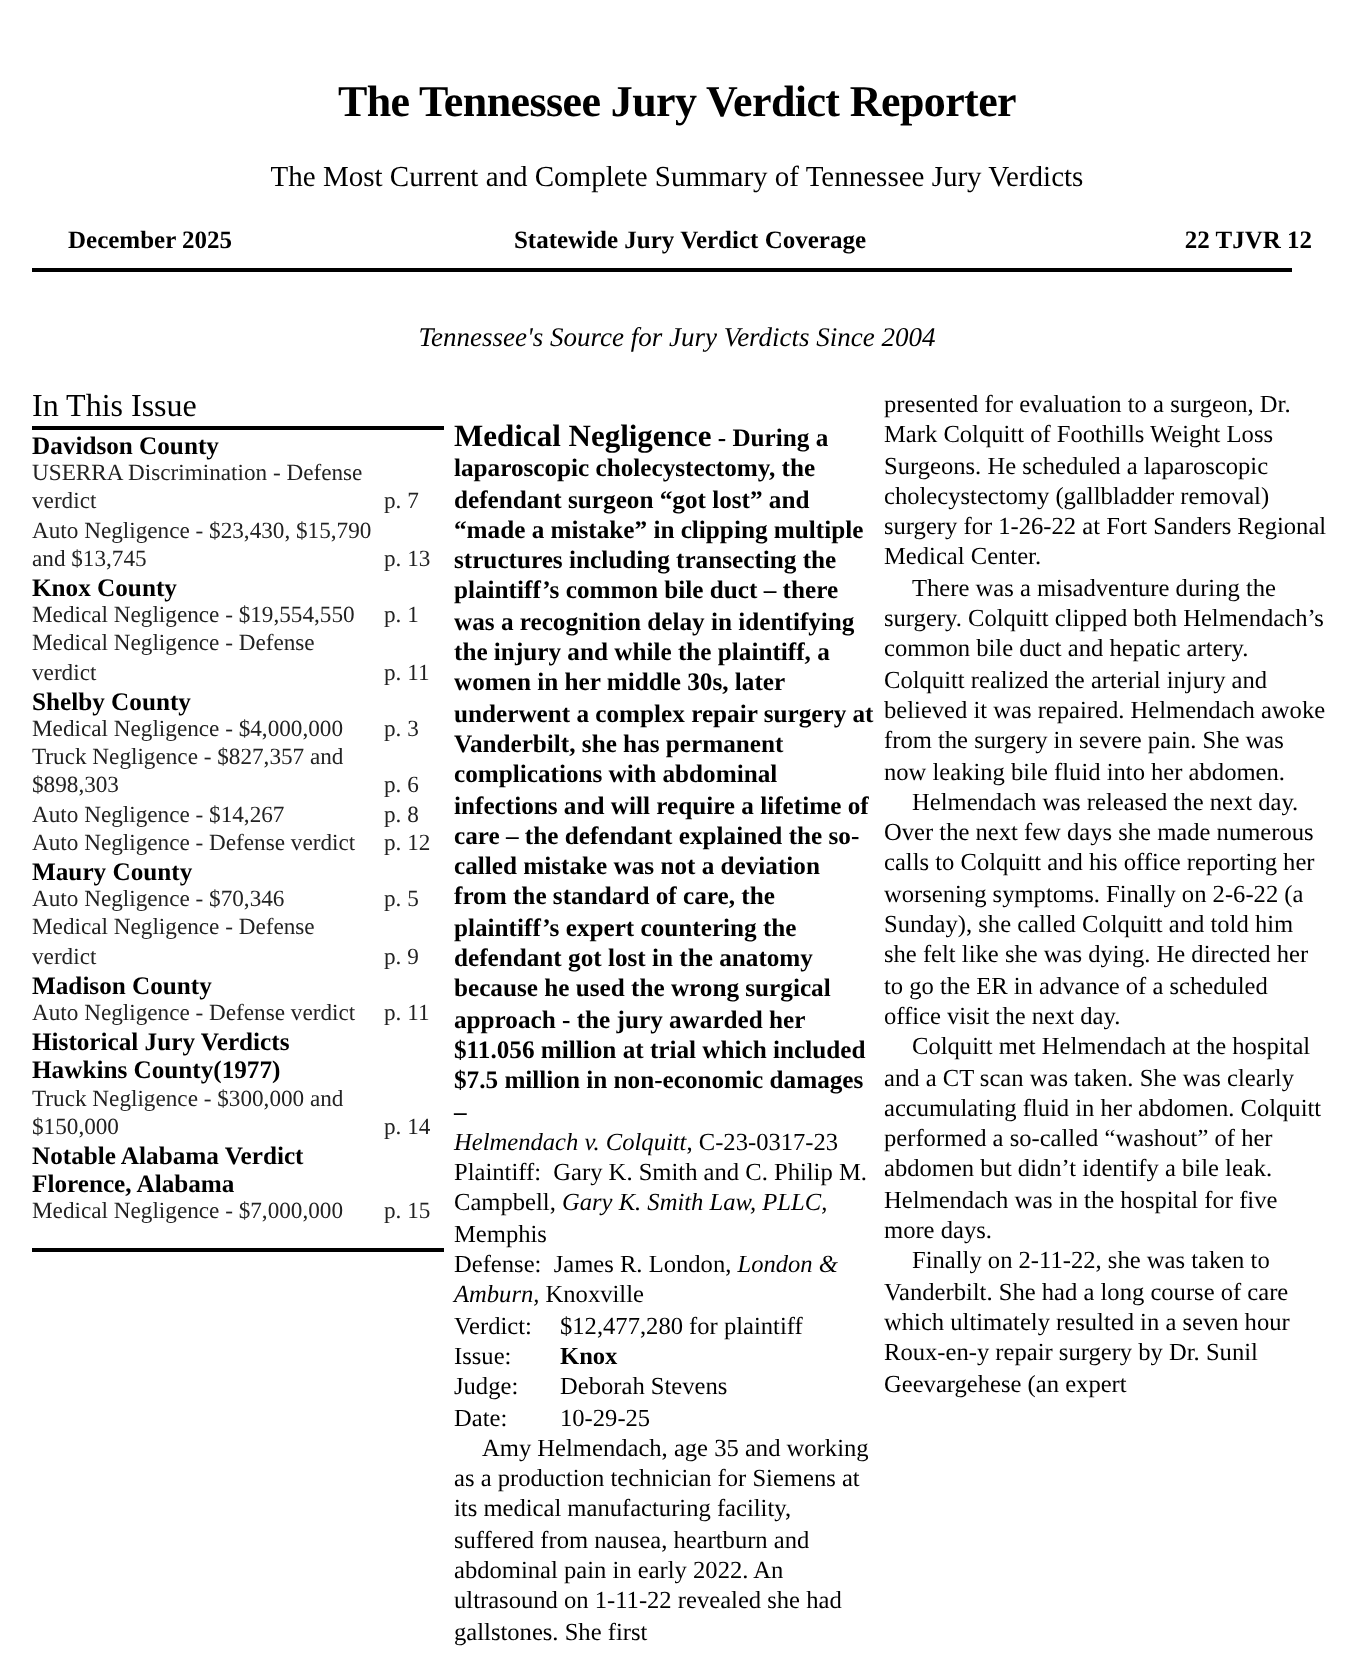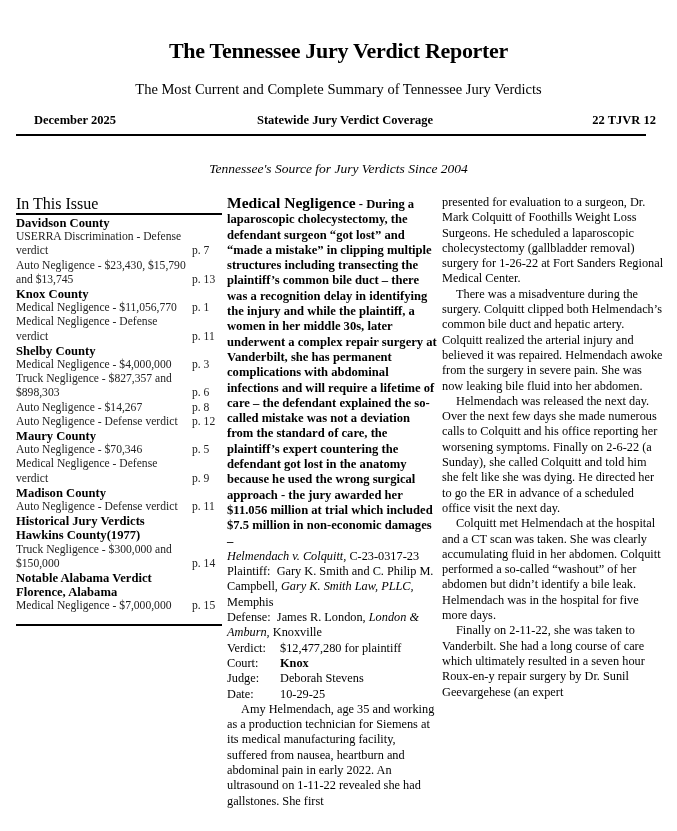--- a/index.html
+++ b/index.html
@@ -15,21 +15,21 @@
 
     .toc { position: absolute; left: 16px; top: 195px; width: 206px; }
     .toc-heading { font-size: 16px; line-height: 18px; }
     .toc-rule { height: 2px; background: #000; margin-top: 0px; margin-bottom: 1px; width: 206px; }
     .toc-county { font-weight: bold; font-size: 12.6px; line-height: 14.2px; }
     .toc-entry { display: flex; justify-content: space-between; align-items: flex-end; font-size: 11.6px; line-height: 14.2px; color: #222; }
     .toc-entry .desc { width: 170px; }
     .toc-entry .page { width: 30px; text-align: left; white-space: nowrap; }
     .toc-bottom-rule { height: 2.4px; background: #000; width: 206px; margin-top: 10px; }
 
-    .col2 { position: absolute; left: 227px; top: 195px; width: 210px; font-size: 12.3px; line-height: 15.3px; }
+    .col2 { position: absolute; left: 227px; top: 211px; width: 210px; font-size: 12.3px; line-height: 15.3px; }
     .headline-strong { font-weight: bold; font-size: 15.5px; }
     .summary { font-weight: bold; font-size: 12.6px; }
     .italic { font-style: italic; }
     .kv { display: flex; }
     .kv .k { width: 53px; flex-shrink: 0; }
     .bold { font-weight: bold; }
     .para { text-indent: 14px; }
 
     .col3 { position: absolute; left: 442px; top: 195px; width: 222px; font-size: 12.3px; line-height: 15.3px; }
   </style>
@@ -58,21 +58,21 @@
       <div class="toc-entry">
         <span class="desc">USERRA Discrimination - Defense verdict</span>
         <span class="page">p. 7</span>
       </div>
       <div class="toc-entry">
         <span class="desc">Auto Negligence - $23,430, $15,790 and $13,745</span>
         <span class="page">p. 13</span>
       </div>
       <div class="toc-county">Knox County</div>
       <div class="toc-entry">
-        <span class="desc">Medical Negligence - $11,056,770</span>
+        <span class="desc">Medical Negligence - $19,554,550</span>
         <span class="page">p. 1</span>
       </div>
       <div class="toc-entry">
         <span class="desc">Medical Negligence - Defense verdict</span>
         <span class="page">p. 11</span>
       </div>
       <div class="toc-county">Shelby County</div>
       <div class="toc-entry">
         <span class="desc">Medical Negligence - $4,000,000</span>
         <span class="page">p. 3</span>
@@ -122,21 +122,21 @@
 <div class="col2">
   <div><span class="headline-strong">Medical Negligence</span><span class="summary"> - During a laparoscopic cholecystectomy, the defendant surgeon “got lost” and “made a mistake” in clipping multiple structures including transecting the plaintiff’s common bile duct – there was a recognition delay in identifying the injury and while the plaintiff, a women in her middle 30s, later underwent a complex repair surgery at Vanderbilt, she has permanent complications with abdominal infections and will require a lifetime of care – the defendant explained the so-called mistake was not a deviation from the standard of care, the plaintiff’s expert countering the defendant got lost in the anatomy because he used the wrong surgical approach - the jury awarded her $11.056 million at trial which included $7.5 million in non-economic damages –</span></div>
   <div><span class="italic">Helmendach v. Colquitt</span><span>, C-23-0317-23</span></div>
   <div><span>Plaintiff:</span>&nbsp;&nbsp;<span>Gary K. Smith and C. Philip M. Campbell, </span><span class="italic">Gary K. Smith Law, PLLC,</span><span> Memphis</span></div>
   <div><span>Defense:</span>&nbsp;&nbsp;<span>James R. London, </span><span class="italic">London &amp; Amburn,</span><span> Knoxville</span></div>
   <div class="kv">
       <span class="k">Verdict:</span>
       <span>$12,477,280 for plaintiff</span>
     </div>
   <div class="kv">
-      <span class="k">Court:</span>
+      <span class="k">Issue:</span>
       <span class="bold">Knox</span>
     </div>
   <div class="kv">
       <span class="k">Judge:</span>
       <span>Deborah Stevens</span>
     </div>
   <div class="kv">
       <span class="k">Date:</span>
       <span>10-29-25</span>
     </div>

